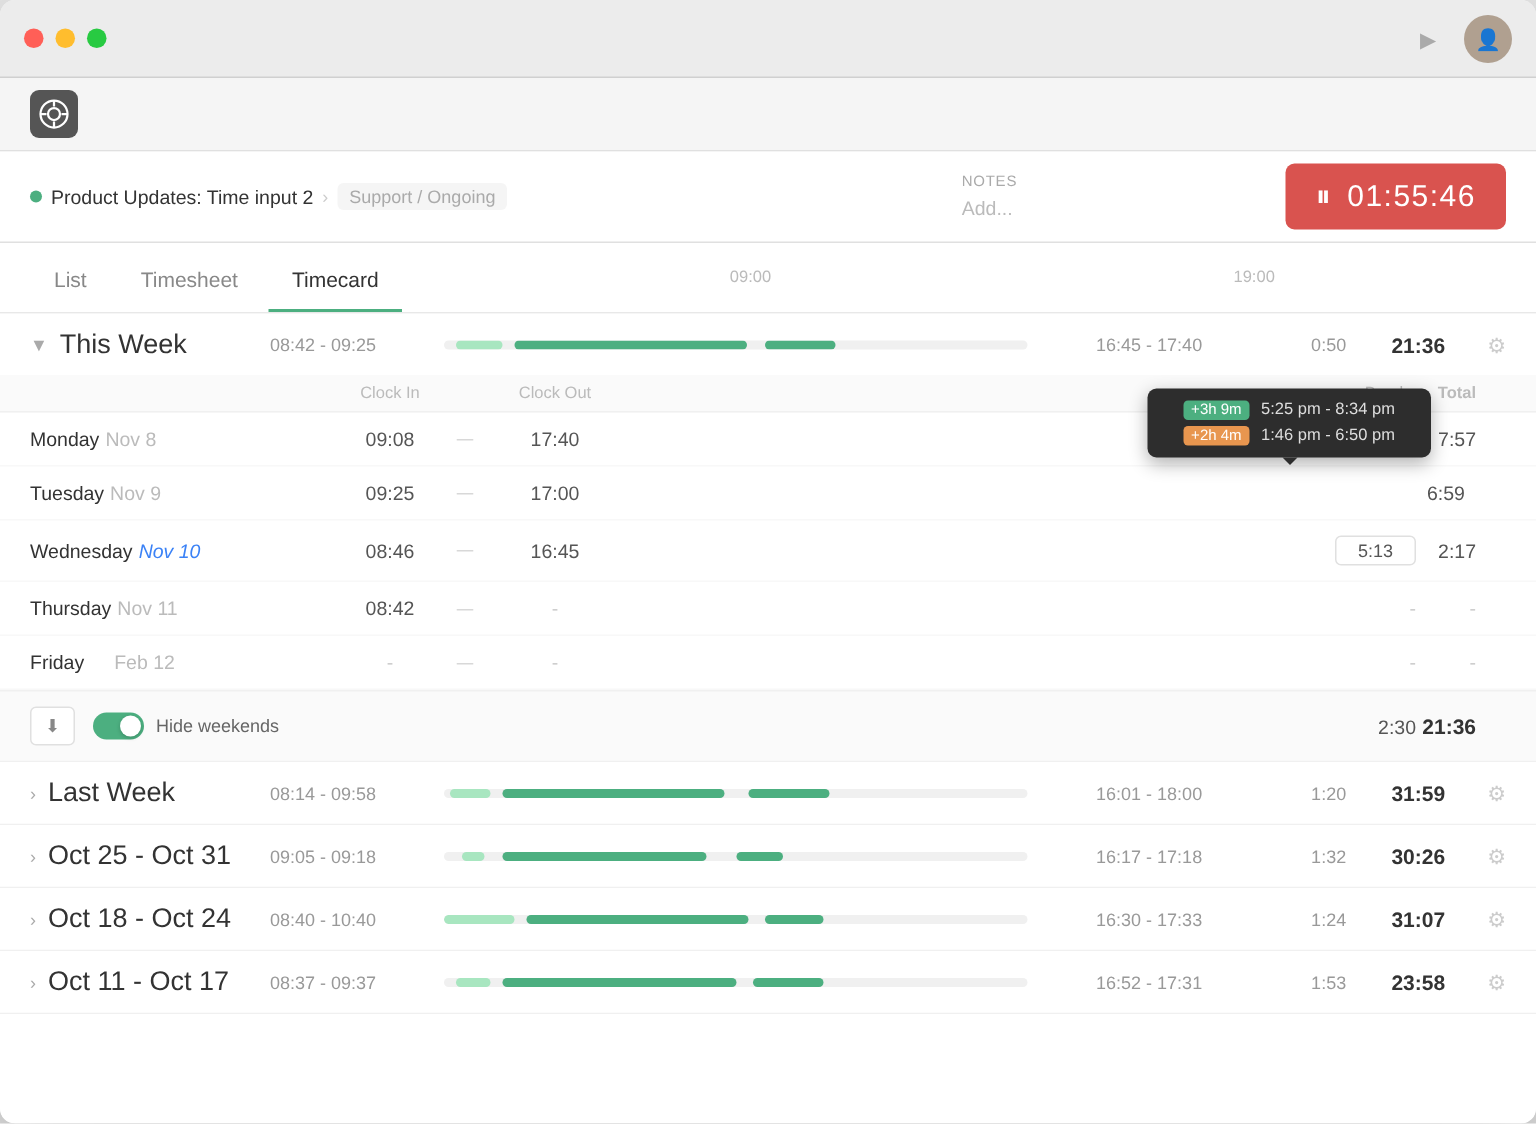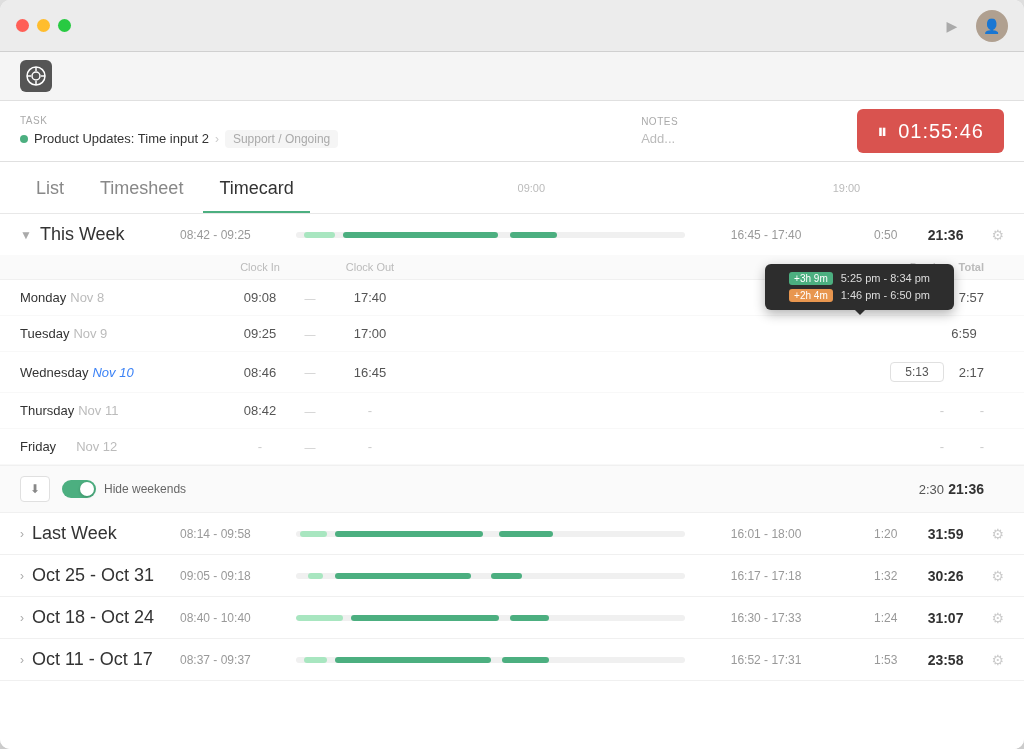--- a/index.html
+++ b/index.html
@@ -151,21 +151,21 @@
       background: white;
     }
     .tabs {
       display: flex;
       border-bottom: 1px solid #e8e8e8;
       padding: 0 20px;
       background: white;
     }
     .tab {
       padding: 16px 16px 12px;
-      font-size: 18px;
+      font-size: 14px;
       color: #888;
       cursor: pointer;
       border-bottom: 2px solid transparent;
       margin-right: 4px;
       text-align: right;
     }
     .tab.active {
       color: #333;
       border-bottom-color: #4caf80;
     }
@@ -378,21 +378,20 @@
         <line x1="11" y1="2" x2="11" y2="6" stroke="white" stroke-width="1.5"></line>
         <line x1="11" y1="16" x2="11" y2="20" stroke="white" stroke-width="1.5"></line>
         <line x1="2" y1="11" x2="6" y2="11" stroke="white" stroke-width="1.5"></line>
         <line x1="16" y1="11" x2="20" y2="11" stroke="white" stroke-width="1.5"></line>
       </svg>
     </div>
   </div>
 
   <div class="task-bar">
     <div class="task-section">
-      <div class="task-label">Task</div>
       <div class="task-value">
         <div class="task-dot"></div>
         <span style="font-size:13px;color:#333;">Product Updates: Time input 2</span>
         <span style="color:#ccc; font-size:12px;">›</span>
         <span class="task-breadcrumb">Support / Ongoing</span>
       </div>
     </div>
     <div class="notes-section">
       <div class="task-label">Notes</div>
       <div class="notes-placeholder">Add...</div>
@@ -511,21 +510,21 @@
           <span style="width:20px;text-align:center;font-size:11px;color:#ccc;">—</span>
           <span style="width:100px;text-align:center;font-size:13px;color:#ccc;">-</span>
           <span style="flex:1;"></span>
           <span style="width:80px;text-align:right;font-size:13px;color:#ccc;">-</span>
           <span style="width:60px;text-align:right;font-size:13px;color:#ccc;padding-right:20px;">-</span>
         </div>
 
         <div class="day-row">
           <div style="width:200px;display:flex;gap:20px;">
             <span style="font-size:13px;color:#333;font-weight:500;">Friday</span>
-            <span style="font-size:13px;color:#bbb;">Nov 12</span>
+            <span style="font-size:13px;color:#bbb;">Feb 12</span>
           </div>
           <span style="width:80px;text-align:center;font-size:13px;color:#ccc;">-</span>
           <span style="width:20px;text-align:center;font-size:11px;color:#ccc;">—</span>
           <span style="width:100px;text-align:center;font-size:13px;color:#ccc;">-</span>
           <span style="flex:1;"></span>
           <span style="width:80px;text-align:right;font-size:13px;color:#ccc;">-</span>
           <span style="width:60px;text-align:right;font-size:13px;color:#ccc;padding-right:20px;">-</span>
         </div>
 
         <div class="footer-row">

